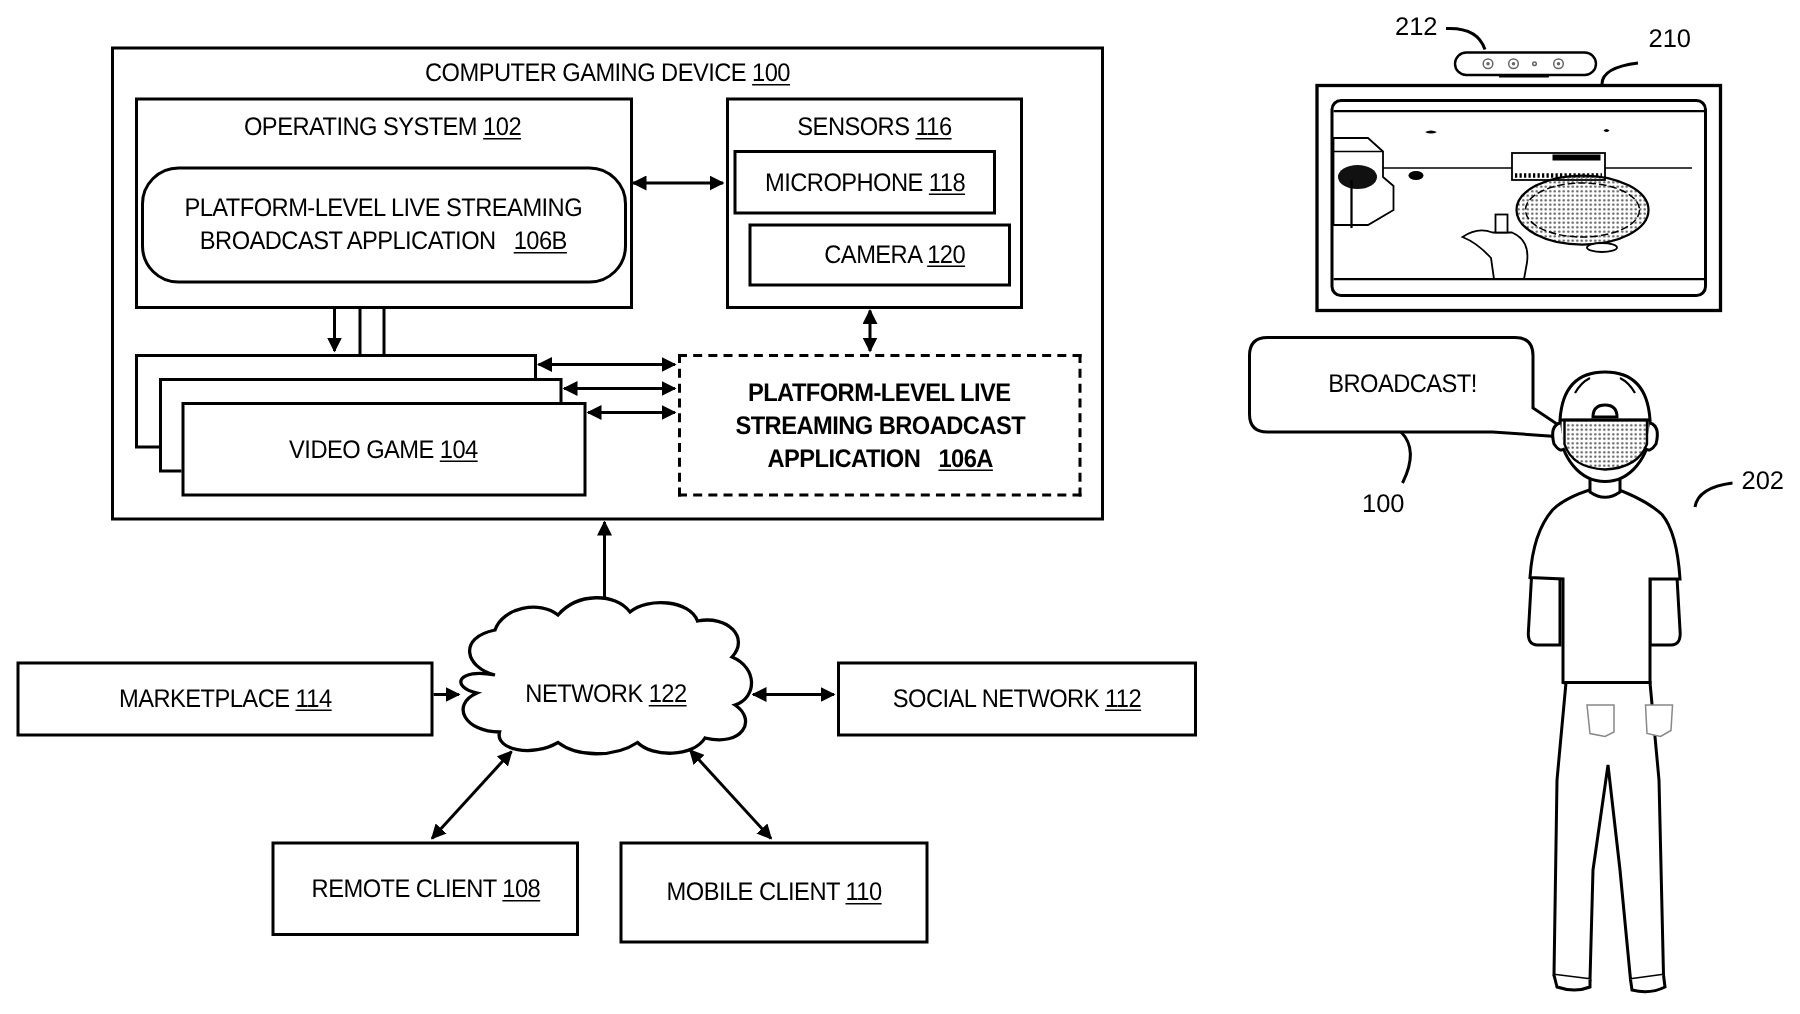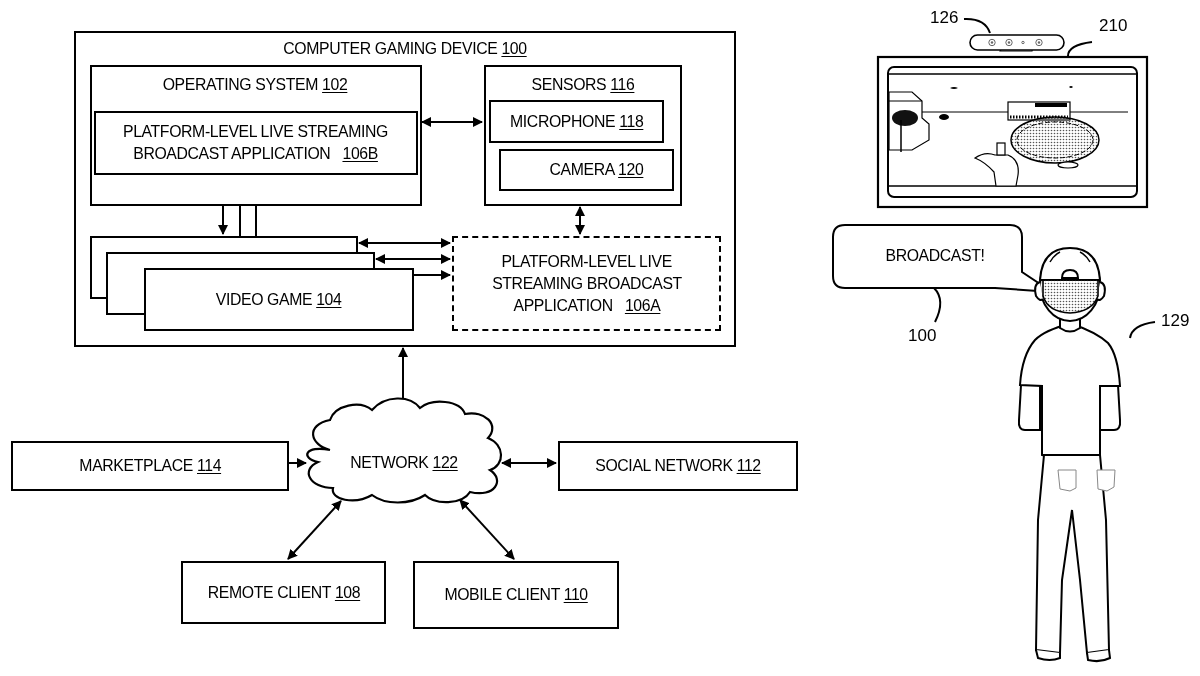--- a/index.html
+++ b/index.html
@@ -1,21 +1,21 @@
 <!DOCTYPE html>
 <html><head>
 <meta charset="utf-8">
 <style>
   html, body { margin: 0; padding: 0; background: #ffffff; }
   body { width: 1200px; height: 676px; position: relative; overflow: hidden; font-family: "Liberation Sans", sans-serif; color: #000; }
   svg { position: absolute; left: 0; top: 0; }
   .lbl { position: absolute; font-family: "Liberation Sans", sans-serif; font-size: 17px; letter-spacing: -0.4px; text-align: center; white-space: nowrap; line-height: 22px; transform: scaleX(0.93); transform-origin: center; }
   .ref { text-decoration: underline; text-underline-offset: 2px; }
   .box { position: absolute; border: 2.5px solid #000; box-sizing: border-box; background: #fff; }
-  .dashed { border: 2.5px dashed #000; background: transparent; }
+  .dashed { border: 2.5px dashed #000; background: transparent; font-weight: bold; }
   .center { display: flex; align-items: center; justify-content: center; flex-direction: column; }
   .numlbl { position: absolute; font-size: 17px; font-family: "Liberation Sans", sans-serif; }
 </style>
 </head>
 <body>
 
 <svg width="1200" height="676" viewBox="0 0 1200 676">
   <defs>
     <marker id="ah" viewBox="0 0 10 10" refX="9" refY="5" markerWidth="5" markerHeight="5" orient="auto-start-reverse">
       <path d="M0,0 L10,5 L0,10 z" fill="#000"></path>
@@ -132,21 +132,21 @@
   <span>COMPUTER GAMING DEVICE</span>
   <span class="ref">100</span>
 </div>
 
 <div class="box" style="left:90px;top:65px;width:332px;height:141px;"></div>
 <div class="lbl" style="left:120px;top:74px;width:270px;">
   <span>OPERATING SYSTEM</span>
   <span class="ref">102</span>
 </div>
 
-<div class="box center" style="left:94px;top:111px;width:324px;height:64px;">
+<div class="box center" style="left:94px;top:111px;width:324px;height:78px;border-radius:25px;">
   <div class="lbl" style="position:static;">PLATFORM-LEVEL LIVE STREAMING</div>
   <div class="lbl" style="position:static;">
     <span>BROADCAST APPLICATION</span>&nbsp;&nbsp;
     <span class="ref">106B</span>
   </div>
 </div>
 
 <div class="box" style="left:484px;top:65px;width:198px;height:141px;"></div>
 <div class="lbl" style="left:500px;top:74px;width:166px;">
   <span>SENSORS</span>
@@ -160,21 +160,21 @@
 </div>
 <div class="box center" style="left:499px;top:149px;width:175px;height:42px;padding-left:19px;">
   <div class="lbl" style="position:static;">
     <span>CAMERA</span>
     <span class="ref">120</span>
   </div>
 </div>
 
 <div class="box" style="left:90px;top:236px;width:268px;height:63px;"></div>
 <div class="box" style="left:106px;top:252px;width:269px;height:63px;"></div>
-<div class="box center" style="left:121px;top:268px;width:270px;height:63px;margin-left:23px;">
+<div class="box center" style="left:121px;top:268px;width:270px;height:63px;">
   <div class="lbl" style="position:static;">
     <span>VIDEO GAME</span>
     <span class="ref">104</span>
   </div>
 </div>
 
 <div class="box dashed center" style="left:452px;top:236px;width:269px;height:95px;">
   <div class="lbl" style="position:static;">PLATFORM-LEVEL LIVE</div>
   <div class="lbl" style="position:static;">STREAMING BROADCAST</div>
   <div class="lbl" style="position:static;">
@@ -207,16 +207,16 @@
   </div>
 </div>
 <div class="box center" style="left:413px;top:561px;width:206px;height:68px;">
   <div class="lbl" style="position:static;">
     <span>MOBILE CLIENT</span>
     <span class="ref">110</span>
   </div>
 </div>
 
 <div class="lbl" style="left:860px;top:245px;width:150px;">BROADCAST!</div>
-<div class="numlbl" style="left:930px;top:8px;">126</div>
+<div class="numlbl" style="left:930px;top:8px;">212</div>
 <div class="numlbl" style="left:1099px;top:16px;">210</div>
 <div class="numlbl" style="left:908px;top:326px;">100</div>
-<div class="numlbl" style="left:1161px;top:311px;">129</div>
+<div class="numlbl" style="left:1161px;top:311px;">202</div>
 
 </body></html>

